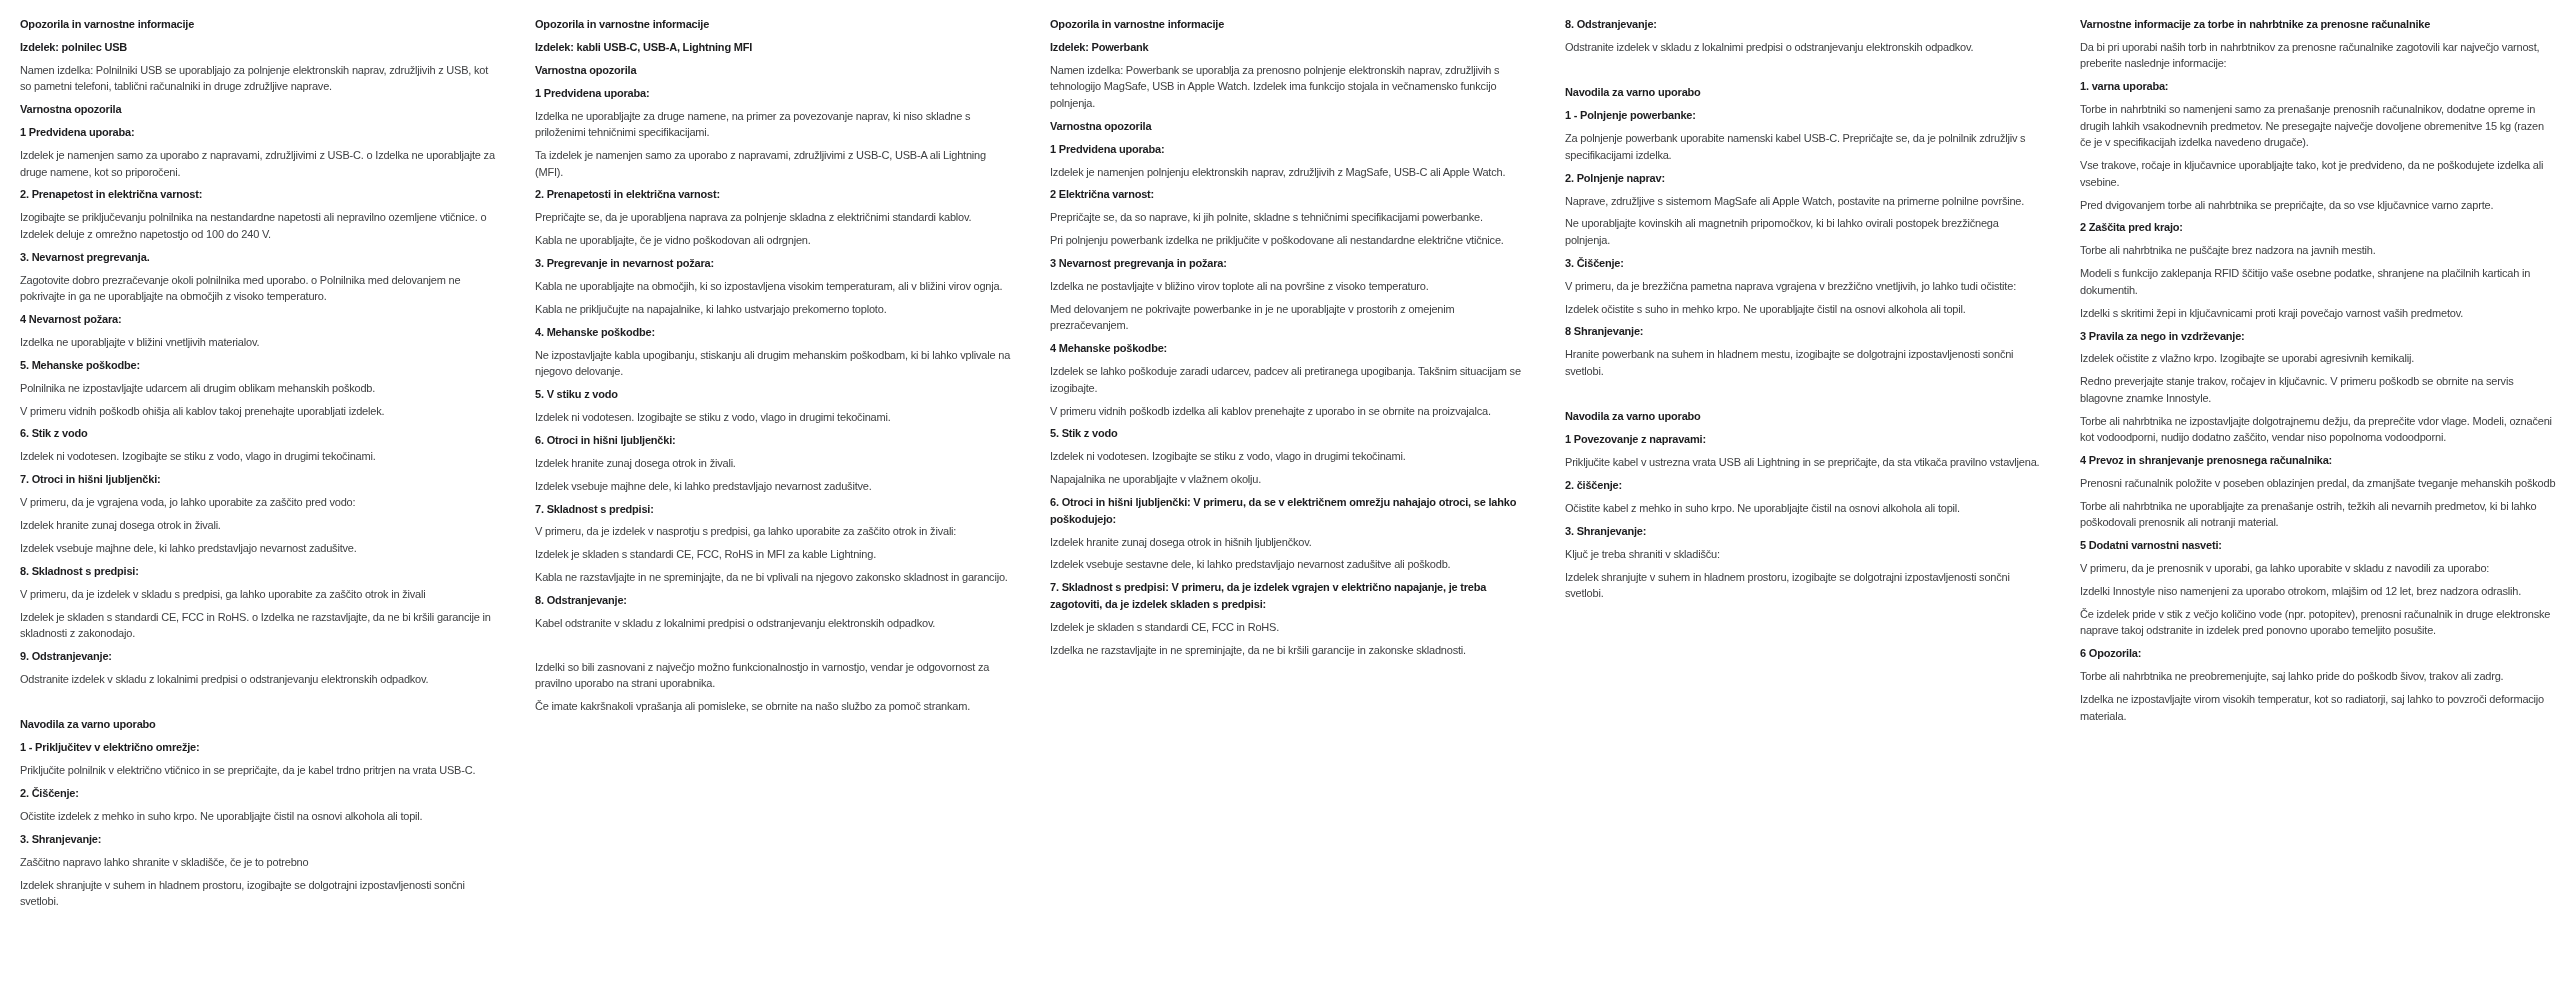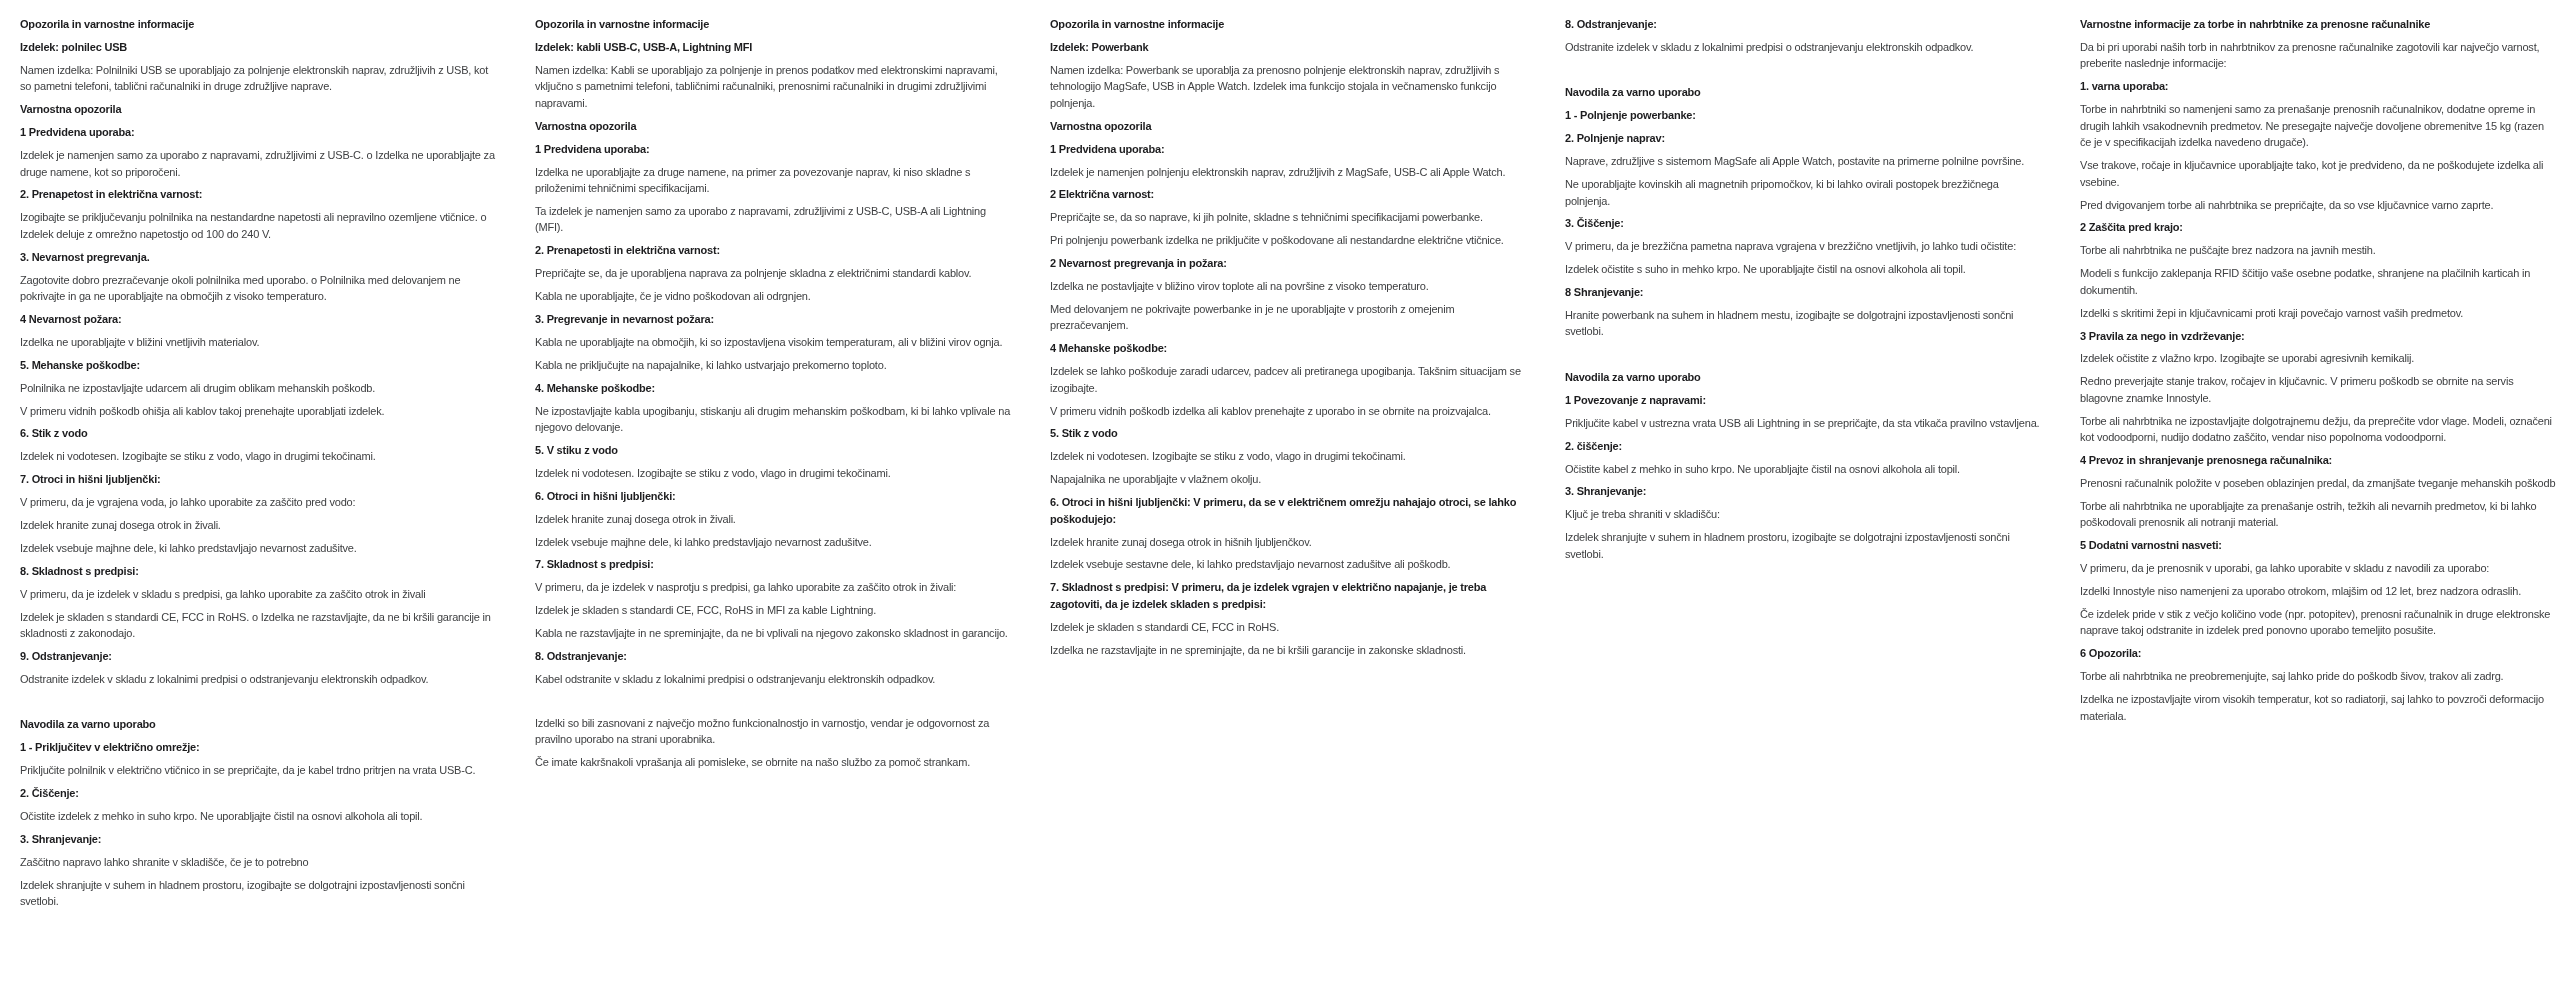--- a/index.html
+++ b/index.html
@@ -79,21 +79,20 @@
       <div class="blk p">Priključite polnilnik v električno vtičnico in se prepričajte, da je kabel trdno pritrjen na vrata USB-C.</div>
       <div class="blk h3">2. Čiščenje:</div>
       <div class="blk p">Očistite izdelek z mehko in suho krpo. Ne uporabljajte čistil na osnovi alkohola ali topil.</div>
       <div class="blk h3">3. Shranjevanje:</div>
       <div class="blk p">Zaščitno napravo lahko shranite v skladišče, če je to potrebno</div>
       <div class="blk p">Izdelek shranjujte v suhem in hladnem prostoru, izogibajte se dolgotrajni izpostavljenosti sončni svetlobi.</div>
     </section>
   <section class="col">
       <div class="blk h1">Opozorila in varnostne informacije</div>
       <div class="blk h2">Izdelek: kabli USB-C, USB-A, Lightning MFI</div>
-      <div class="blk p">Namen izdelka: Kabli se uporabljajo za polnjenje in prenos podatkov med elektronskimi napravami, vključno s pametnimi telefoni, tabličnimi računalniki, prenosnimi računalniki in drugimi združljivimi napravami.</div>
       <div class="blk h2">Varnostna opozorila</div>
       <div class="blk h3">1 Predvidena uporaba:</div>
       <div class="blk p">Izdelka ne uporabljajte za druge namene, na primer za povezovanje naprav, ki niso skladne s priloženimi tehničnimi specifikacijami.</div>
       <div class="blk p">Ta izdelek je namenjen samo za uporabo z napravami, združljivimi z USB-C, USB-A ali Lightning (MFI).</div>
       <div class="blk h3">2. Prenapetosti in električna varnost:</div>
       <div class="blk p">Prepričajte se, da je uporabljena naprava za polnjenje skladna z električnimi standardi kablov.</div>
       <div class="blk p">Kabla ne uporabljajte, če je vidno poškodovan ali odrgnjen.</div>
       <div class="blk h3">3. Pregrevanje in nevarnost požara:</div>
       <div class="blk p">Kabla ne uporabljajte na območjih, ki so izpostavljena visokim temperaturam, ali v bližini virov ognja.</div>
       <div class="blk p">Kabla ne priključujte na napajalnike, ki lahko ustvarjajo prekomerno toploto.</div>
@@ -117,21 +116,21 @@
   <section class="col">
       <div class="blk h1">Opozorila in varnostne informacije</div>
       <div class="blk h2">Izdelek: Powerbank</div>
       <div class="blk p">Namen izdelka: Powerbank se uporablja za prenosno polnjenje elektronskih naprav, združljivih s tehnologijo MagSafe, USB in Apple Watch. Izdelek ima funkcijo stojala in večnamensko funkcijo polnjenja.</div>
       <div class="blk h2">Varnostna opozorila</div>
       <div class="blk h3">1 Predvidena uporaba:</div>
       <div class="blk p">Izdelek je namenjen polnjenju elektronskih naprav, združljivih z MagSafe, USB-C ali Apple Watch.</div>
       <div class="blk h3">2 Električna varnost:</div>
       <div class="blk p">Prepričajte se, da so naprave, ki jih polnite, skladne s tehničnimi specifikacijami powerbanke.</div>
       <div class="blk p">Pri polnjenju powerbank izdelka ne priključite v poškodovane ali nestandardne električne vtičnice.</div>
-      <div class="blk h3">2 Nevarnost pregrevanja in požara:</div>
+      <div class="blk h3">3 Nevarnost pregrevanja in požara:</div>
       <div class="blk p">Izdelka ne postavljajte v bližino virov toplote ali na površine z visoko temperaturo.</div>
       <div class="blk p">Med delovanjem ne pokrivajte powerbanke in je ne uporabljajte v prostorih z omejenim prezračevanjem.</div>
       <div class="blk h3">4 Mehanske poškodbe:</div>
       <div class="blk p">Izdelek se lahko poškoduje zaradi udarcev, padcev ali pretiranega upogibanja. Takšnim situacijam se izogibajte.</div>
       <div class="blk p">V primeru vidnih poškodb izdelka ali kablov prenehajte z uporabo in se obrnite na proizvajalca.</div>
       <div class="blk h3">5. Stik z vodo</div>
       <div class="blk p">Izdelek ni vodotesen. Izogibajte se stiku z vodo, vlago in drugimi tekočinami.</div>
       <div class="blk p">Napajalnika ne uporabljajte v vlažnem okolju.</div>
       <div class="blk h3">6. Otroci in hišni ljubljenčki: V primeru, da se v električnem omrežju nahajajo otroci, se lahko poškodujejo:</div>
       <div class="blk p">Izdelek hranite zunaj dosega otrok in hišnih ljubljenčkov.</div>
@@ -139,20 +138,21 @@
       <div class="blk h3">7. Skladnost s predpisi: V primeru, da je izdelek vgrajen v električno napajanje, je treba zagotoviti, da je izdelek skladen s predpisi:</div>
       <div class="blk p">Izdelek je skladen s standardi CE, FCC in RoHS.</div>
       <div class="blk p">Izdelka ne razstavljajte in ne spreminjajte, da ne bi kršili garancije in zakonske skladnosti.</div>
     </section>
   <section class="col">
       <div class="blk h3">8. Odstranjevanje:</div>
       <div class="blk p">Odstranite izdelek v skladu z lokalnimi predpisi o odstranjevanju elektronskih odpadkov.</div>
       <div class="blk gap"></div>
       <div class="blk h2">Navodila za varno uporabo</div>
       <div class="blk h3">1 - Polnjenje powerbanke:</div>
+      <div class="blk p">Za polnjenje powerbank uporabite namenski kabel USB-C. Prepričajte se, da je polnilnik združljiv s specifikacijami izdelka.</div>
       <div class="blk h3">2. Polnjenje naprav:</div>
       <div class="blk p">Naprave, združljive s sistemom MagSafe ali Apple Watch, postavite na primerne polnilne površine.</div>
       <div class="blk p">Ne uporabljajte kovinskih ali magnetnih pripomočkov, ki bi lahko ovirali postopek brezžičnega polnjenja.</div>
       <div class="blk h3">3. Čiščenje:</div>
       <div class="blk p">V primeru, da je brezžična pametna naprava vgrajena v brezžično vnetljivih, jo lahko tudi očistite:</div>
       <div class="blk p">Izdelek očistite s suho in mehko krpo. Ne uporabljajte čistil na osnovi alkohola ali topil.</div>
       <div class="blk h3">8 Shranjevanje:</div>
       <div class="blk p">Hranite powerbank na suhem in hladnem mestu, izogibajte se dolgotrajni izpostavljenosti sončni svetlobi.</div>
       <div class="blk gap"></div>
       <div class="blk h2">Navodila za varno uporabo</div>

